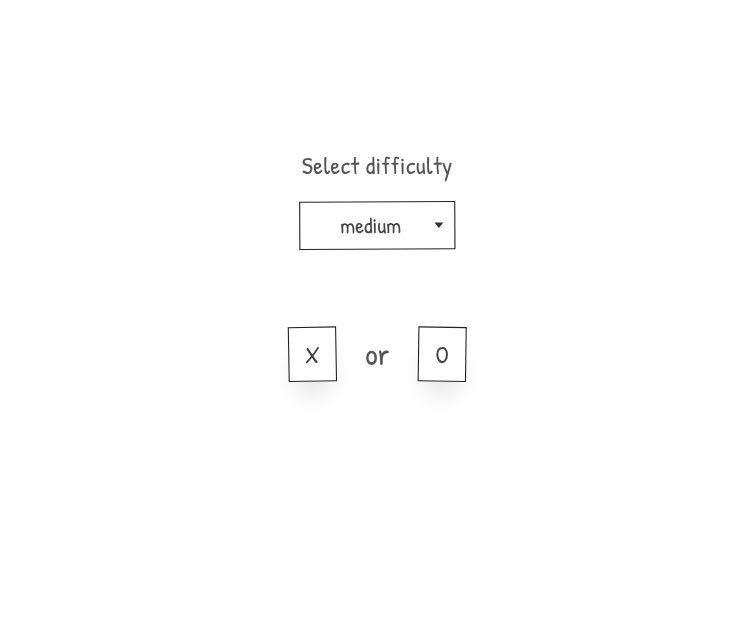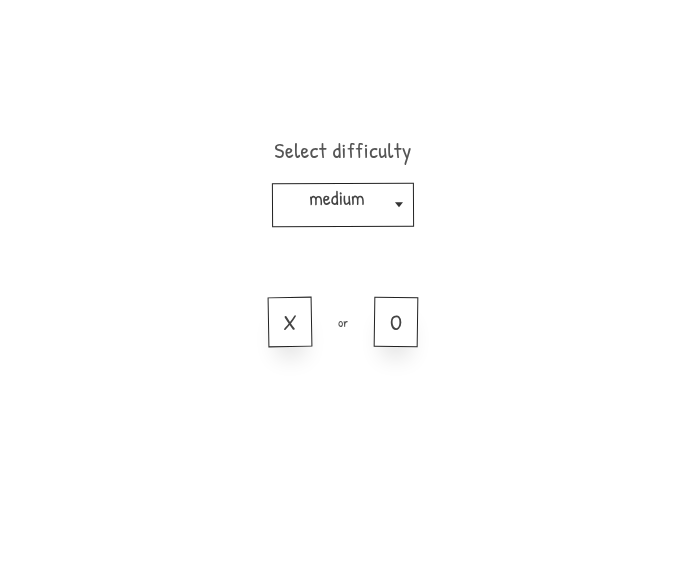--- a/index.html
+++ b/index.html
@@ -27,20 +27,21 @@
     margin-bottom: 18px;
     letter-spacing: 0.5px;
   }
   .select-wrap {
     position: relative;
     border: 1.5px solid #222;
     background: #fff;
     width: 100px;
     height: 42px;
     display: flex;
+    align-items: center;
     justify-content: center;
     padding: 0 26px 0 14px;
     transform: rotate(-0.3deg);
     margin-bottom: 70px;
     cursor: pointer;
   }
   .select-text {
     font-size: 20px;
     color: #444;
   }
@@ -69,21 +70,21 @@
     align-items: center;
     justify-content: center;
     font-size: 22px;
     color: #444;
     box-shadow: 0 18px 22px -8px rgba(0,0,0,0.12);
     cursor: pointer;
   }
   .tile.x { transform: rotate(-1deg); }
   .tile.o { transform: rotate(0.8deg); }
   .or-text {
-    font-size: 13px;
+    font-size: 28px;
     color: #555;
     padding: 0 4px;
   }
 </style>
 </head>
 <body>
 
 <div class="stage">
 
   <div class="label">Select difficulty</div>

